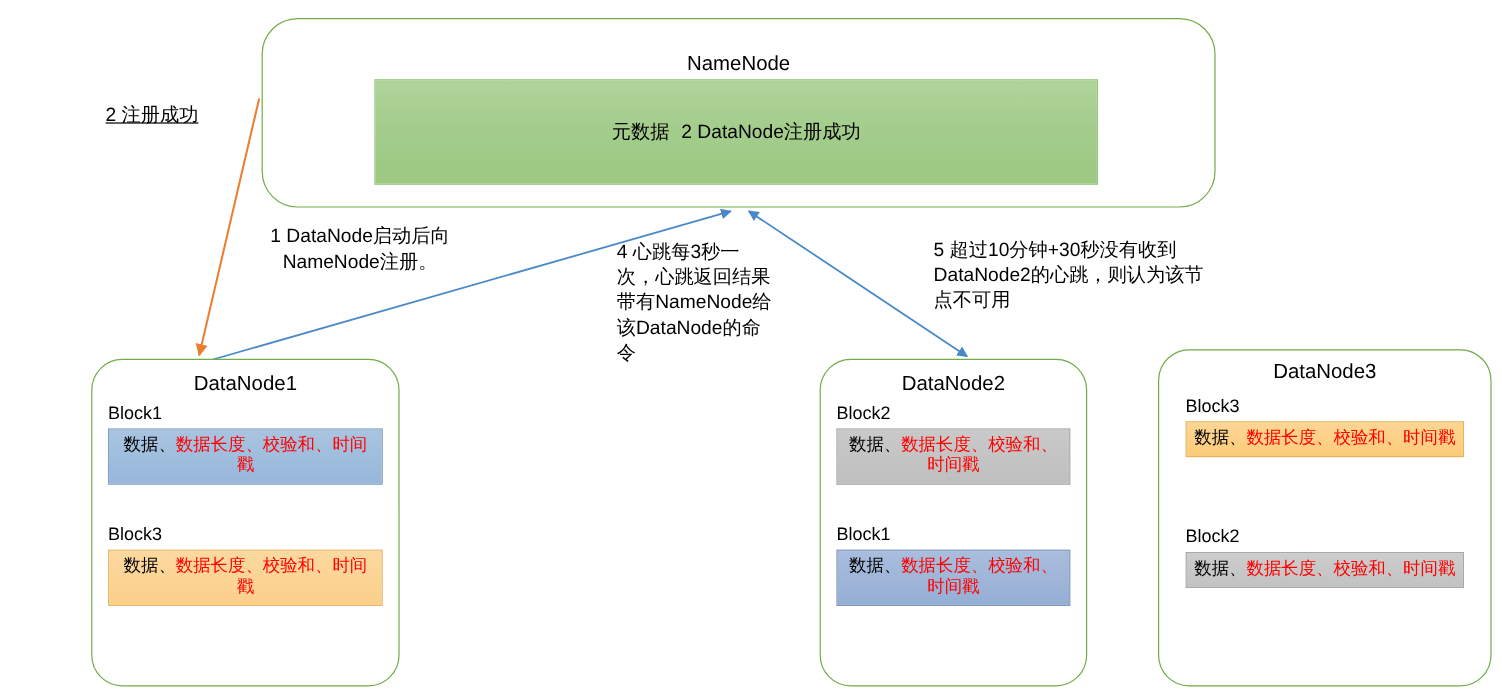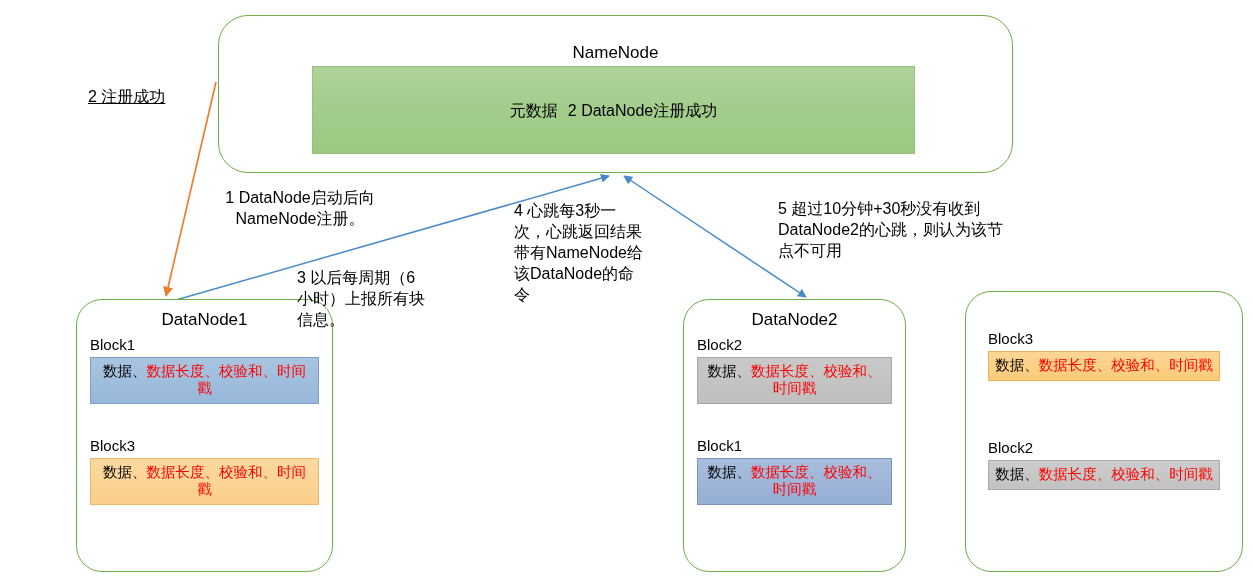--- a/index.html
+++ b/index.html
@@ -198,39 +198,39 @@
 
     <div class="block-group" style="top:137px; left:13px; right:13px;">
       <div class="block-label">Block1</div>
       <div class="block-body blk-blue2">
         <span class="seg-black">数据、</span><span class="seg-red">数据长度、校验和、时间戳</span>
       </div>
     </div>
   </div>
 
   <div class="node-box" id="datanode3-box">
+    <div class="node-title" id="datanode3-title">DataNode3</div>
 
     <div class="block-group" style="top:38px; left:22px; right:22px;">
       <div class="block-label">Block3</div>
       <div class="block-body blk-orange2">
         <span class="seg-black">数据、</span><span class="seg-red">数据长度、校验和、时间戳</span>
       </div>
     </div>
 
     <div class="block-group" style="top:147px; left:22px; right:22px;">
       <div class="block-label">Block2</div>
       <div class="block-body blk-gray2">
         <span class="seg-black">数据、</span><span class="seg-red">数据长度、校验和、时间戳</span>
       </div>
     </div>
   </div>
 
   <div class="annotation" id="ann-2-register">2 注册成功</div>
 
   <div class="annotation" id="ann-1-startup">1 DataNode启动后向NameNode注册。</div>
 
-  <div class="annotation" id="ann-3-report">3 以后每周期（6小时）上报所有块信息。</div>
 
   <div class="annotation" id="ann-4-heartbeat">4 心跳每3秒一次，心跳返回结果带有NameNode给该DataNode的命令</div>
 
   <div class="annotation" id="ann-5-timeout">5 超过10分钟+30秒没有收到DataNode2的心跳，则认为该节点不可用</div>
 
 </div>
 
 </body></html>

